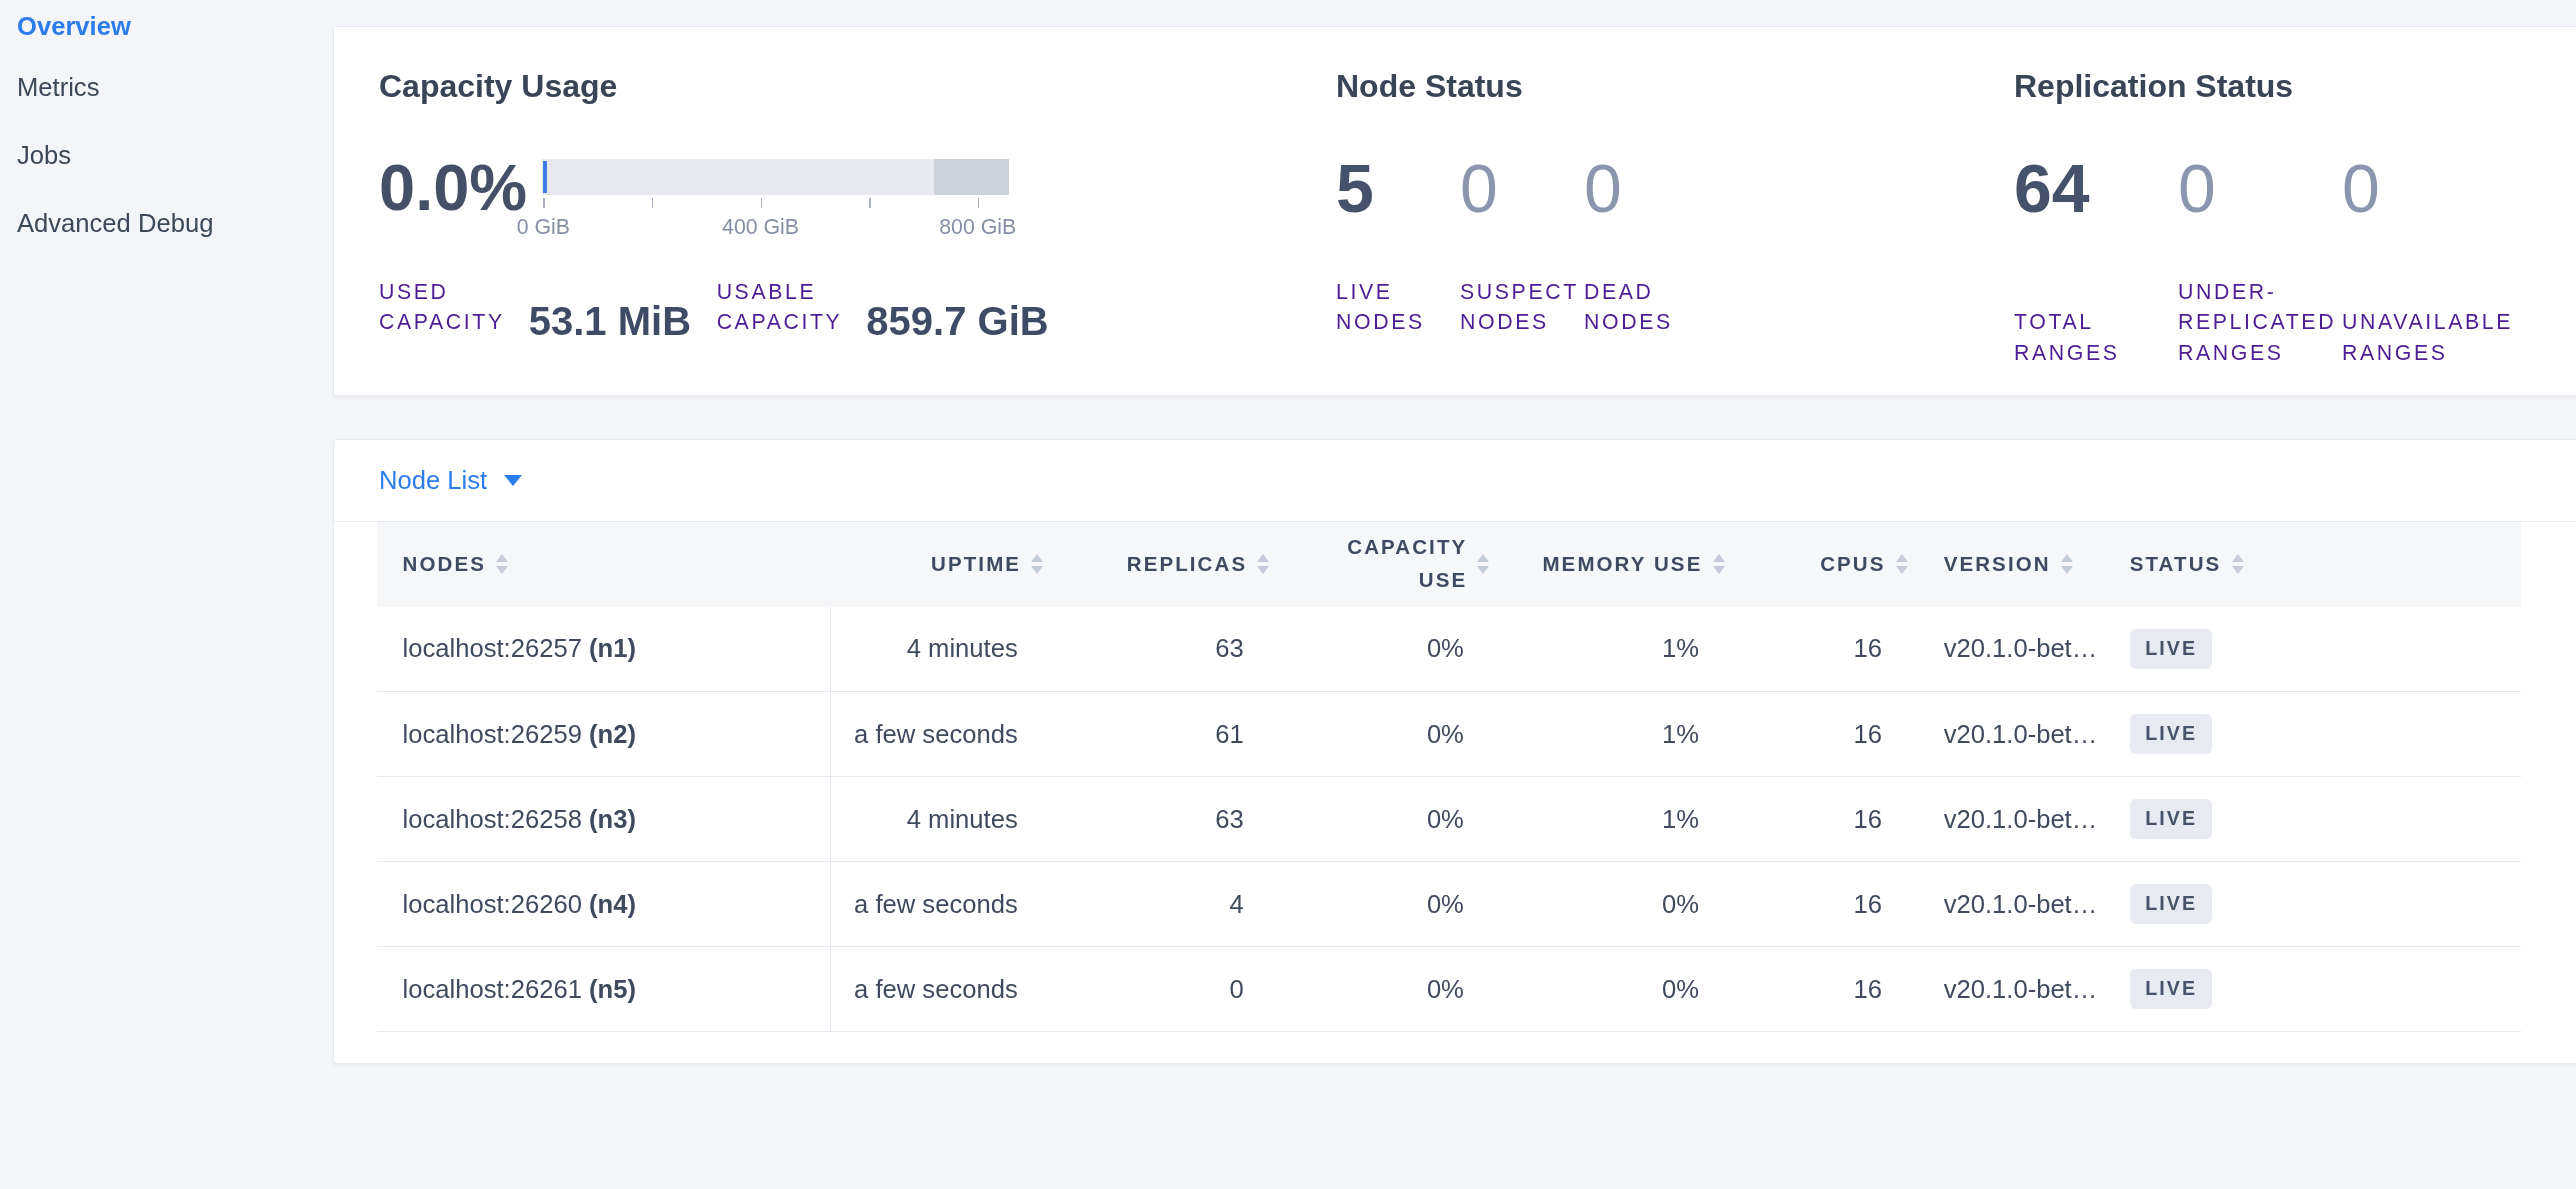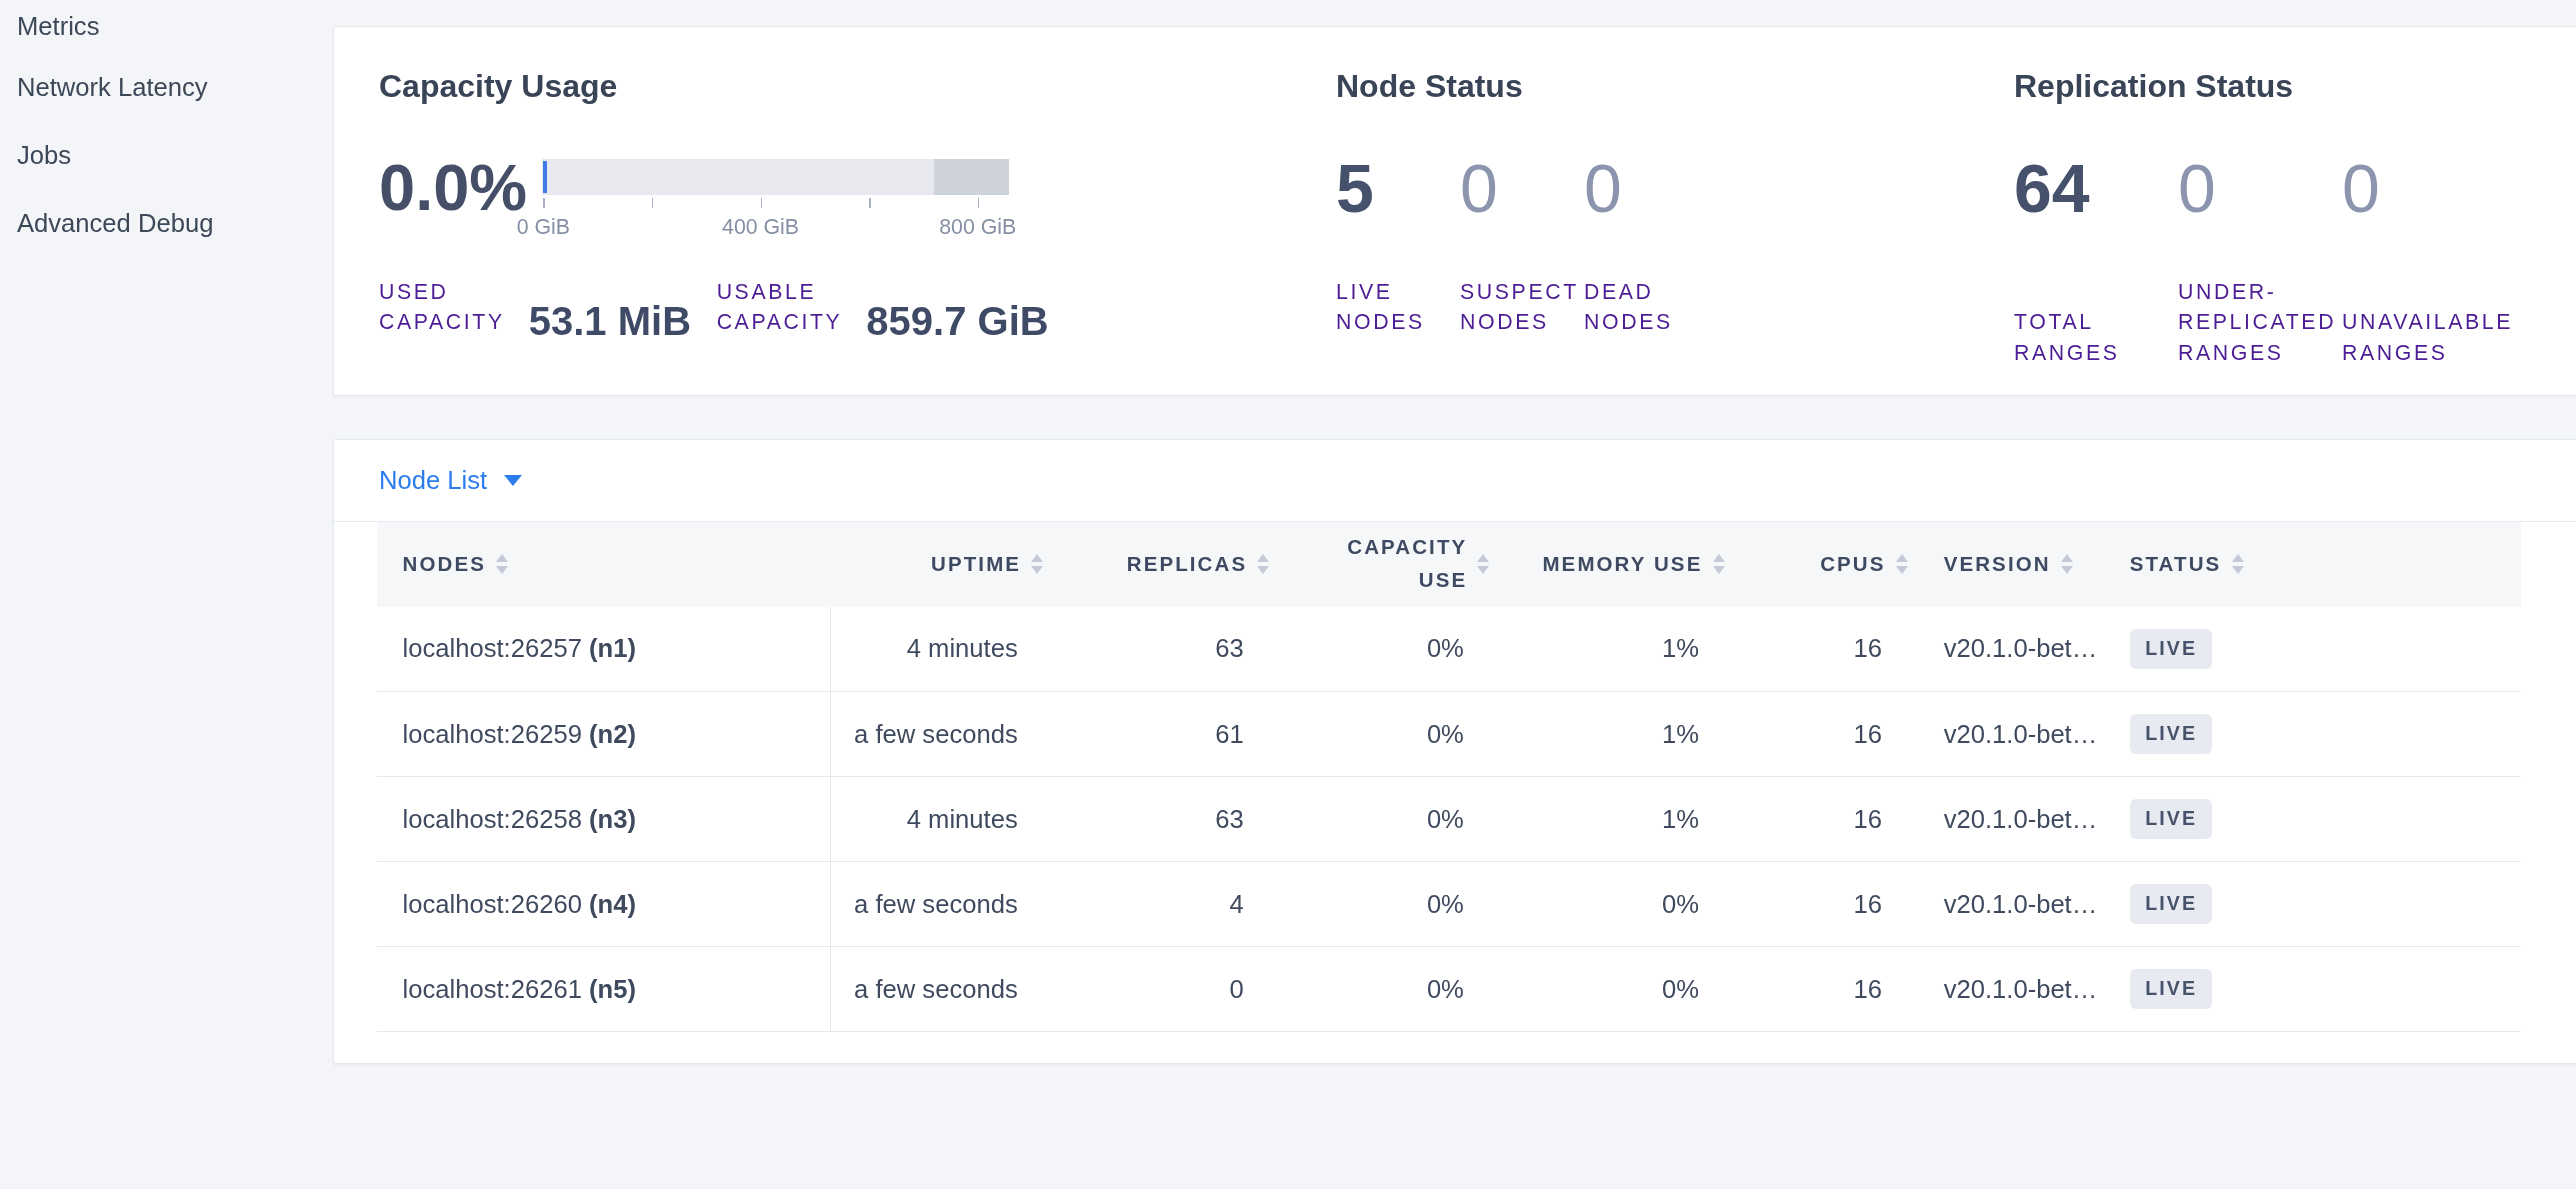--- a/index.html
+++ b/index.html
@@ -121,22 +121,22 @@
   .badge {
     display:inline-block; background:#e7eaf1; color:#47536b;
     font-size:19.6px; font-weight:700; letter-spacing:2.1px;
     padding:10.2px 15.4px; border-radius:6px; line-height:1;
   }
 </style>
 </head>
 <body>
 
 <nav class="sidebar">
+  <div class="side-item active">Overview</div>
   <div class="side-item">Metrics</div>
-  <div class="side-item">Network Latency</div>
   <div class="side-item">Jobs</div>
   <div class="side-item">Advanced Debug</div>
 </nav>
 
 <div class="main">
 
   <section class="card card-overview">
 
     <div class="sec-capacity">
       <h3 class="sect-title">Capacity Usage</h3>

